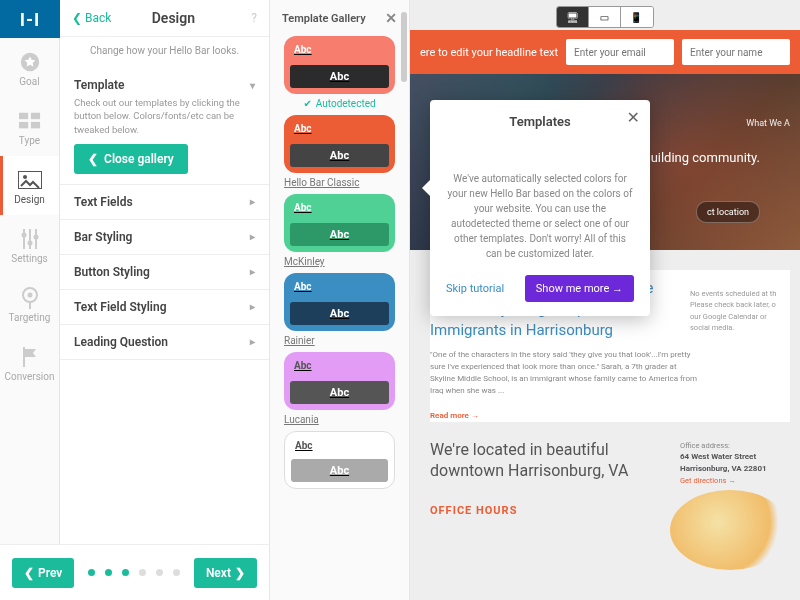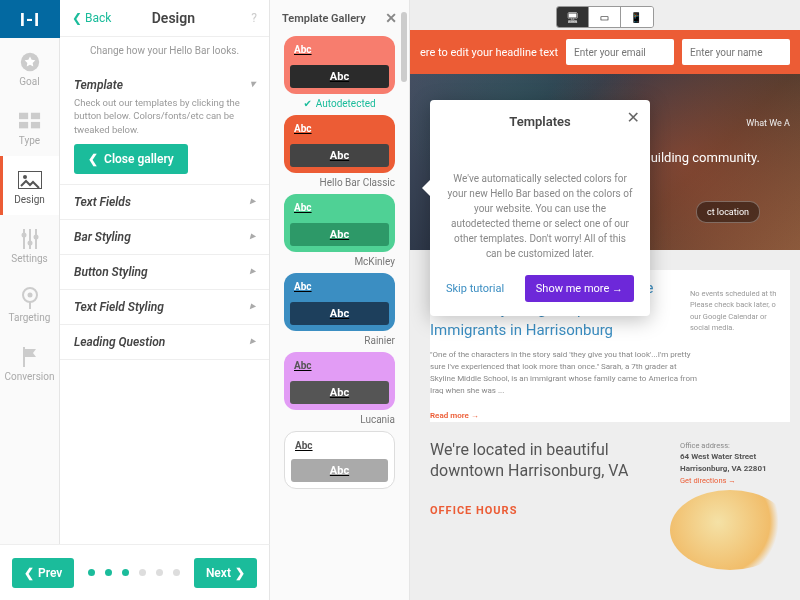--- a/index.html
+++ b/index.html
@@ -15,34 +15,34 @@
 .rail-icon { width: 28px; height: 20px; display: flex; align-items: center; justify-content: center; }
 
 
 .design-panel { width: 210px; background: #fff; border-right: 1px solid #e5e5e5; display: flex; flex-direction: column; }
 .panel-header { display: flex; align-items: center; padding: 10px 12px; border-bottom: 1px solid #eee; gap: 8px; }
 .back-btn { color: #1bbc9b; font-size: 12px; cursor: pointer; display: flex; align-items: center; gap: 3px; }
 .panel-title { flex: 1; text-align: center; font-size: 14px; font-weight: 600; color: #444; margin-right: 16px; }
 .help-ic { color: #ccc; font-size: 12px; }
 .panel-sub { font-size: 10px; color: #999; text-align: center; padding: 8px 20px 12px; }
 .section { border-bottom: 1px solid #eee; padding: 10px 14px; }
-.section-hd { display: flex; justify-content: space-between; font-size: 12px; font-weight: 600; color: #444; cursor: pointer; font-style: italic; }
+.section-hd { display: flex; justify-content: space-between; align-items: center; font-size: 12px; font-weight: 600; color: #444; cursor: pointer; }
 .section-desc { font-size: 9.5px; color: #999; margin-top: 4px; line-height: 1.4; }
 .close-gallery { background: #1bbc9b; color: #fff; border: none; border-radius: 3px; padding: 8px 14px; font-size: 12px; font-weight: 600; cursor: pointer; margin-top: 8px; display: inline-flex; align-items: center; gap: 6px; }
 .chevron { color: #aaa; font-size: 10px; }
 
 
 .gallery { width: 140px; background: #fafafa; border-right: 1px solid #e5e5e5; padding: 10px 0; overflow-y: auto; position: relative; }
 .gallery-hd { display: flex; justify-content: space-between; align-items: center; padding: 0 12px 10px; font-size: 11px; font-weight: 600; color: #555; }
 .close-x { cursor: pointer; color: #888; font-size: 14px; }
 .tmpl { margin: 0 14px 6px; }
 .tmpl-card { border-radius: 12px; padding: 6px; height: 58px; display: flex; flex-direction: column; justify-content: space-between; text-decoration: underline; }
 .tmpl-top { font-size: 10px; font-weight: 700; padding: 2px 4px; }
 .tmpl-bot { border-radius: 3px; text-align: center; font-size: 11px; font-weight: 700; padding: 5px 0; }
-.tmpl-label { text-align: right; font-size: 10px; color: #777; margin-top: 4px; }
+.tmpl-label { text-align: left; font-size: 10px; color: #777; margin-top: 4px; text-decoration: underline; }
 .auto-label { display: flex; align-items: center; justify-content: center; gap: 4px; color: #1bbc9b; font-size: 10px; margin-top: 4px; }
 .scroll-ind { position: absolute; right: 2px; top: 12px; width: 6px; height: 70px; background: #ccc; border-radius: 3px; }
 
 
 .preview { flex: 1; background: #eee; position: relative; overflow: hidden; }
 .device-tabs { position: absolute; top: 6px; left: 50%; transform: translateX(-50%); display: flex; border: 1px solid #999; border-radius: 3px; overflow: hidden; z-index: 5; }
 .device-tab { width: 32px; height: 20px; display: flex; align-items: center; justify-content: center; background: #fff; border-right: 1px solid #999; cursor: pointer; font-size: 10px; }
 .device-tab:last-child { border-right: none; }
 .device-tab.active { background: #333; color: #fff; }
 

